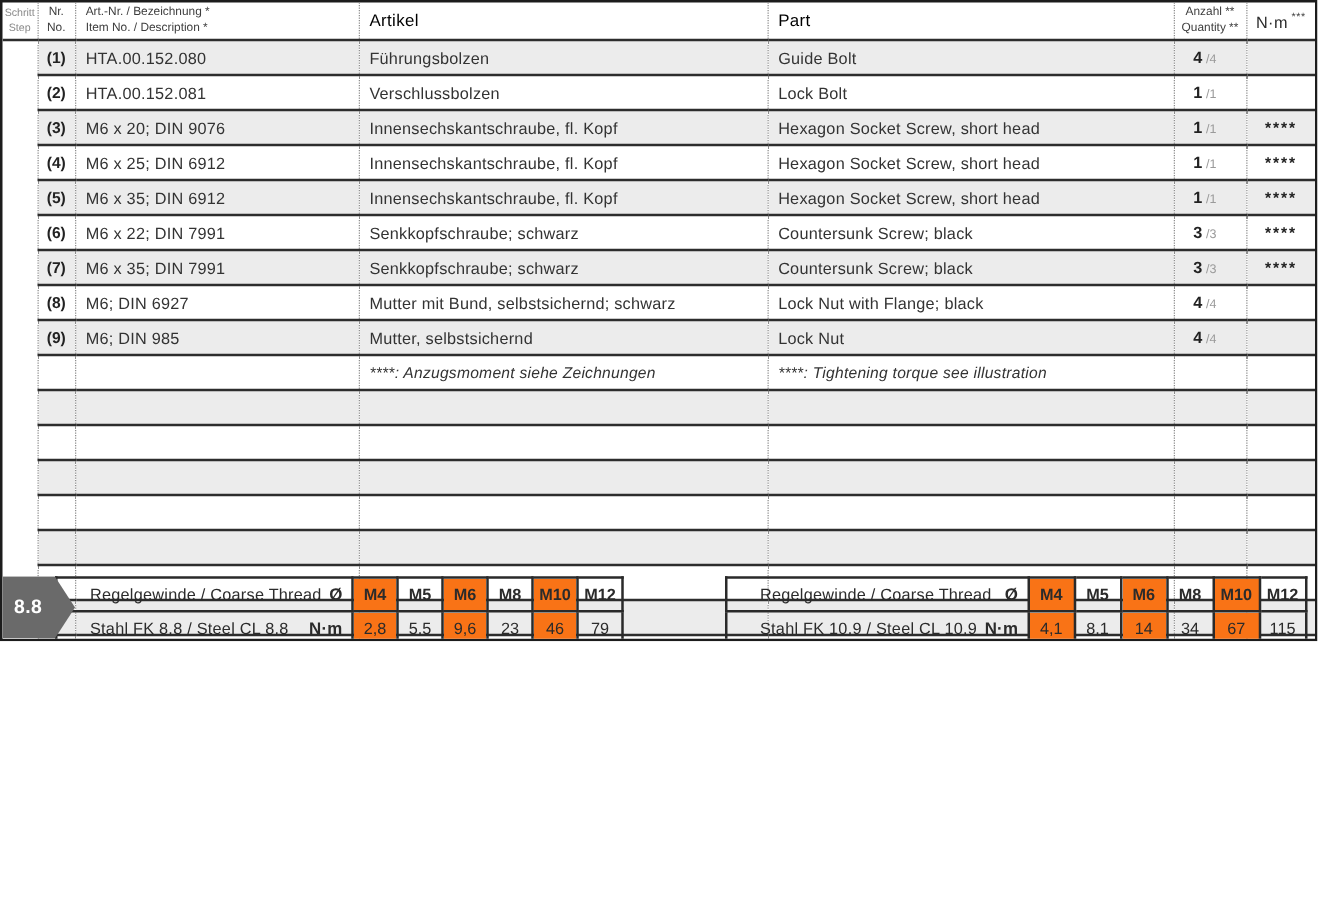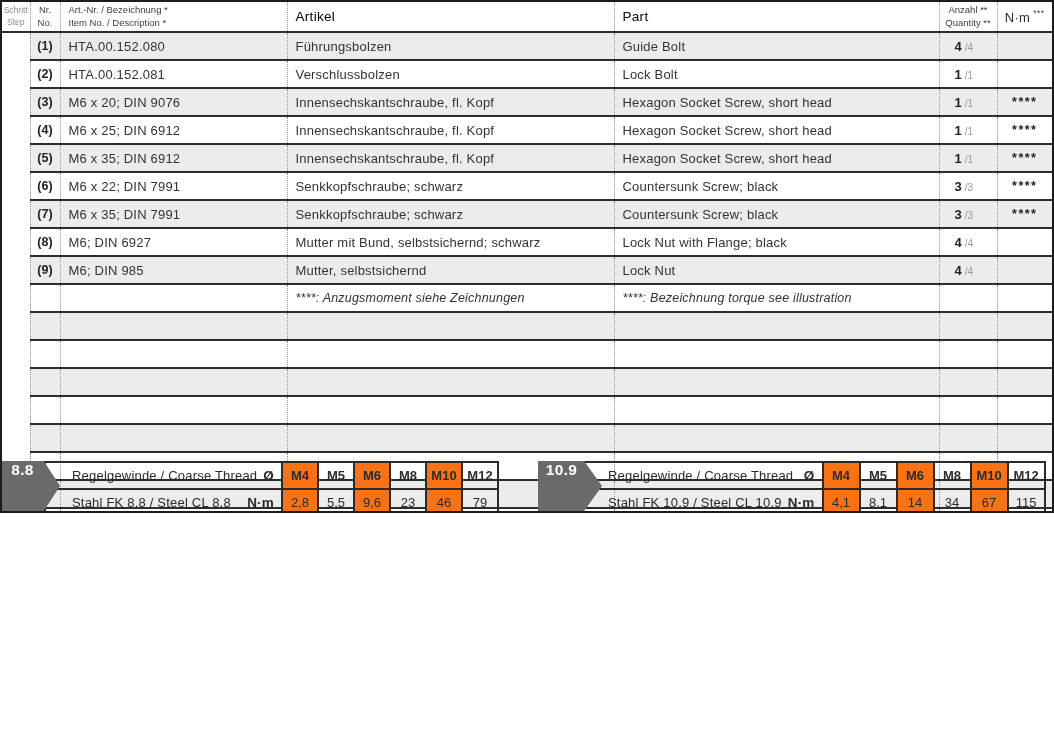--- a/index.html
+++ b/index.html
@@ -50,21 +50,21 @@
   .bt-flex b { margin-left:6px; font-size:13.5px; }
   .bt-val { text-align:center; }
   .bt-r1 .bt-val { font-weight:bold; }
   .bt-table .alt { background:#f97316; }
   #bt-88  col.v { width:36px; }
   #bt-109 col.v { width:37px; }
 
   .bt-badge { position:absolute; left:0; top:5px; width:58px; height:50px; z-index:3;
     background:#6a6a6a; clip-path:polygon(0 0,72% 0,100% 50%,72% 100%,0 100%);
     color:#fff; font-weight:bold; font-size:15.5px; letter-spacing:.3px;
-    display:flex; align-items:flex-start; justify-content:center;
+    display:flex; align-items:center; justify-content:center;
     padding-right:17px; box-sizing:border-box;
     filter:drop-shadow(2.5px 0 0 #ffffff); }
   #bt-109 .bt-badge { width:64px; }
 </style>
 </head>
 <body>
 
 <div class="page">
 
   <table id="main-table">
@@ -180,21 +180,21 @@
         <td class="c-artikel">Mutter, selbstsichernd</td>
         <td class="c-part">Lock Nut</td>
         <td class="c-qty"><span class="qn">4</span><span class="qa">/4</span></td>
         <td class="c-nm"></td>
       </tr>
       <tr class="note">
         <td class="c-schritt"></td>
         <td class="c-nr"></td>
         <td class="c-item"></td>
         <td class="c-artikel">****: Anzugsmoment siehe Zeichnungen</td>
-        <td class="c-part">****: Bezeichnung torque see illustration</td>
+        <td class="c-part">****: Tightening torque see illustration</td>
         <td class="c-qty"></td>
         <td class="c-nm"></td>
       </tr>
       <tr class="g">
           <td class="c-schritt"></td>
           <td class="c-nr"></td>
           <td class="c-item"></td>
           <td class="c-artikel"></td>
           <td class="c-part"></td>
           <td class="c-qty"></td>
@@ -393,18 +393,15 @@
             </td>
         <td class="bt-val alt">4,1</td>
         <td class="bt-val">8,1</td>
         <td class="bt-val alt">14</td>
         <td class="bt-val">34</td>
         <td class="bt-val alt">67</td>
         <td class="bt-val">115</td>
       </tr>
     </tbody>
       </table>
-    <div class="bt-badge">
-        <span>10.9</span>
-      </div>
   </div>
 
 </div>
 
 </body></html>

